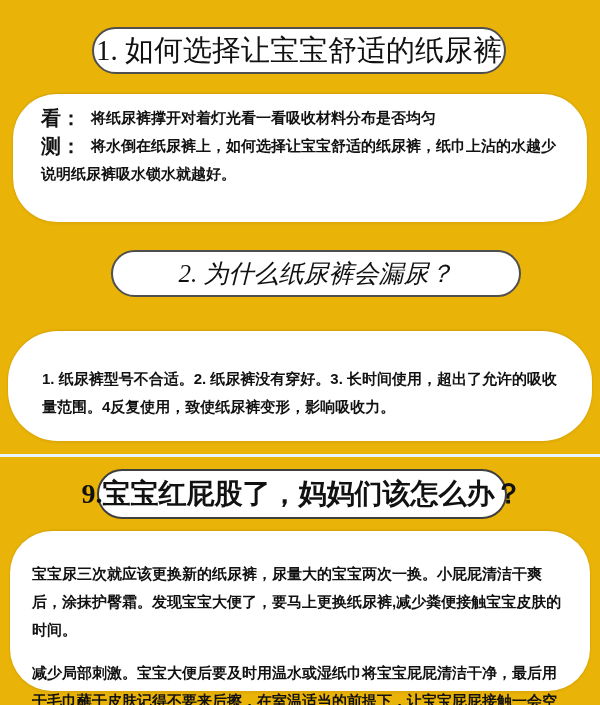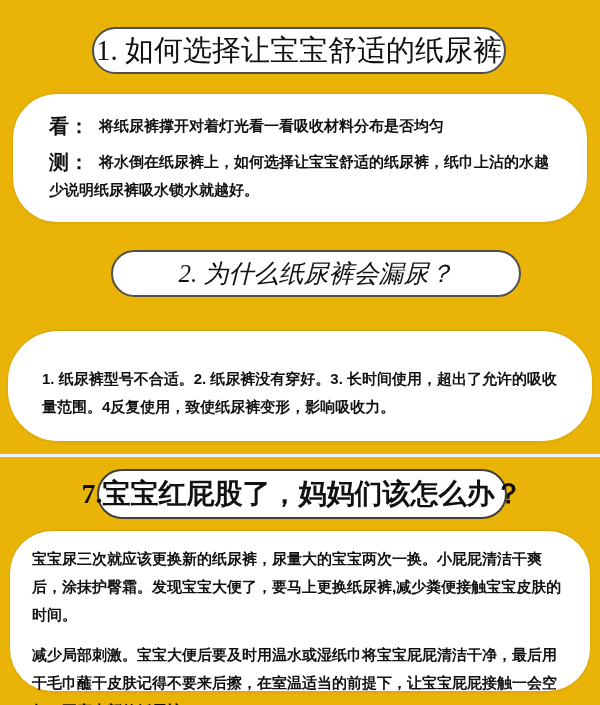--- a/index.html
+++ b/index.html
@@ -48,21 +48,21 @@
     box-sizing: border-box;
     box-shadow: 0 -1px 2px rgba(0,0,0,0.10), 0 2px 3px rgba(0,0,0,0.06);
   }
   .box-1 {
     left: 13px; top: 94px; width: 574px; height: 128px;
     border-radius: 44px;
     padding: 10px 24px 0 28px;
     font-size: 15px;
     line-height: 27px;
   }
-  .box-1 p { margin: 8px; }
+  .box-1 p { margin: 0; }
   .box-1 .item-label {
     font-family: "Liberation Serif", "DejaVu Serif", serif;
     font-size: 20px;
     font-weight: bold;
     margin-right: 10px;
     vertical-align: -2px;
   }
   .box-2 {
     left: 8px; top: 331px; width: 584px; height: 110px;
     border-radius: 50px;
@@ -71,21 +71,21 @@
     line-height: 28px;
   }
   .box-2 p { margin: 16px; }
   .box-3 {
     left: 10px; top: 531px; width: 580px; height: 160px;
     border-radius: 42px;
     padding: 14px 20px 0 22px;
     font-size: 15px;
     line-height: 28px;
   }
-  .box-3 p { margin: 0 0 12px 0; }
+  .box-3 p { margin: 15px 0 12px 0; }
 </style>
 </head>
 <body>
 
 <div class="page">
 
   <div class="seam"></div>
 
   <div class="title-pill pill-1">
     <span>1. 如何选择让宝宝舒适的纸尿裤</span>
@@ -98,21 +98,21 @@
 
   <div class="title-pill pill-2">
     <span>2. 为什么纸尿裤会漏尿？</span>
   </div>
 
   <div class="content-box box-2">
     <p>1. 纸尿裤型号不合适。2. 纸尿裤没有穿好。3. 长时间使用，超出了允许的吸收量范围。4反复使用，致使纸尿裤变形，影响吸收力。</p>
   </div>
 
   <div class="title-pill pill-3">
-    <span>7.宝宝红屁股了，妈妈们该怎么办？</span>
+    <span>9.宝宝红屁股了，妈妈们该怎么办？</span>
   </div>
 
   <div class="content-box box-3">
     <p>宝宝尿三次就应该更换新的纸尿裤，尿量大的宝宝两次一换。小屁屁清洁干爽后，涂抹护臀霜。发现宝宝大便了，要马上更换纸尿裤,减少粪便接触宝宝皮肤的时间。</p>
     <p>减少局部刺激。宝宝大便后要及时用温水或湿纸巾将宝宝屁屁清洁干净，最后用干毛巾蘸干皮肤记得不要来后擦，在室温适当的前提下，让宝宝屁屁接触一会空气，再穿上新的纸尿裤。</p>
   </div>
 
 </div>
 
 </body></html>

